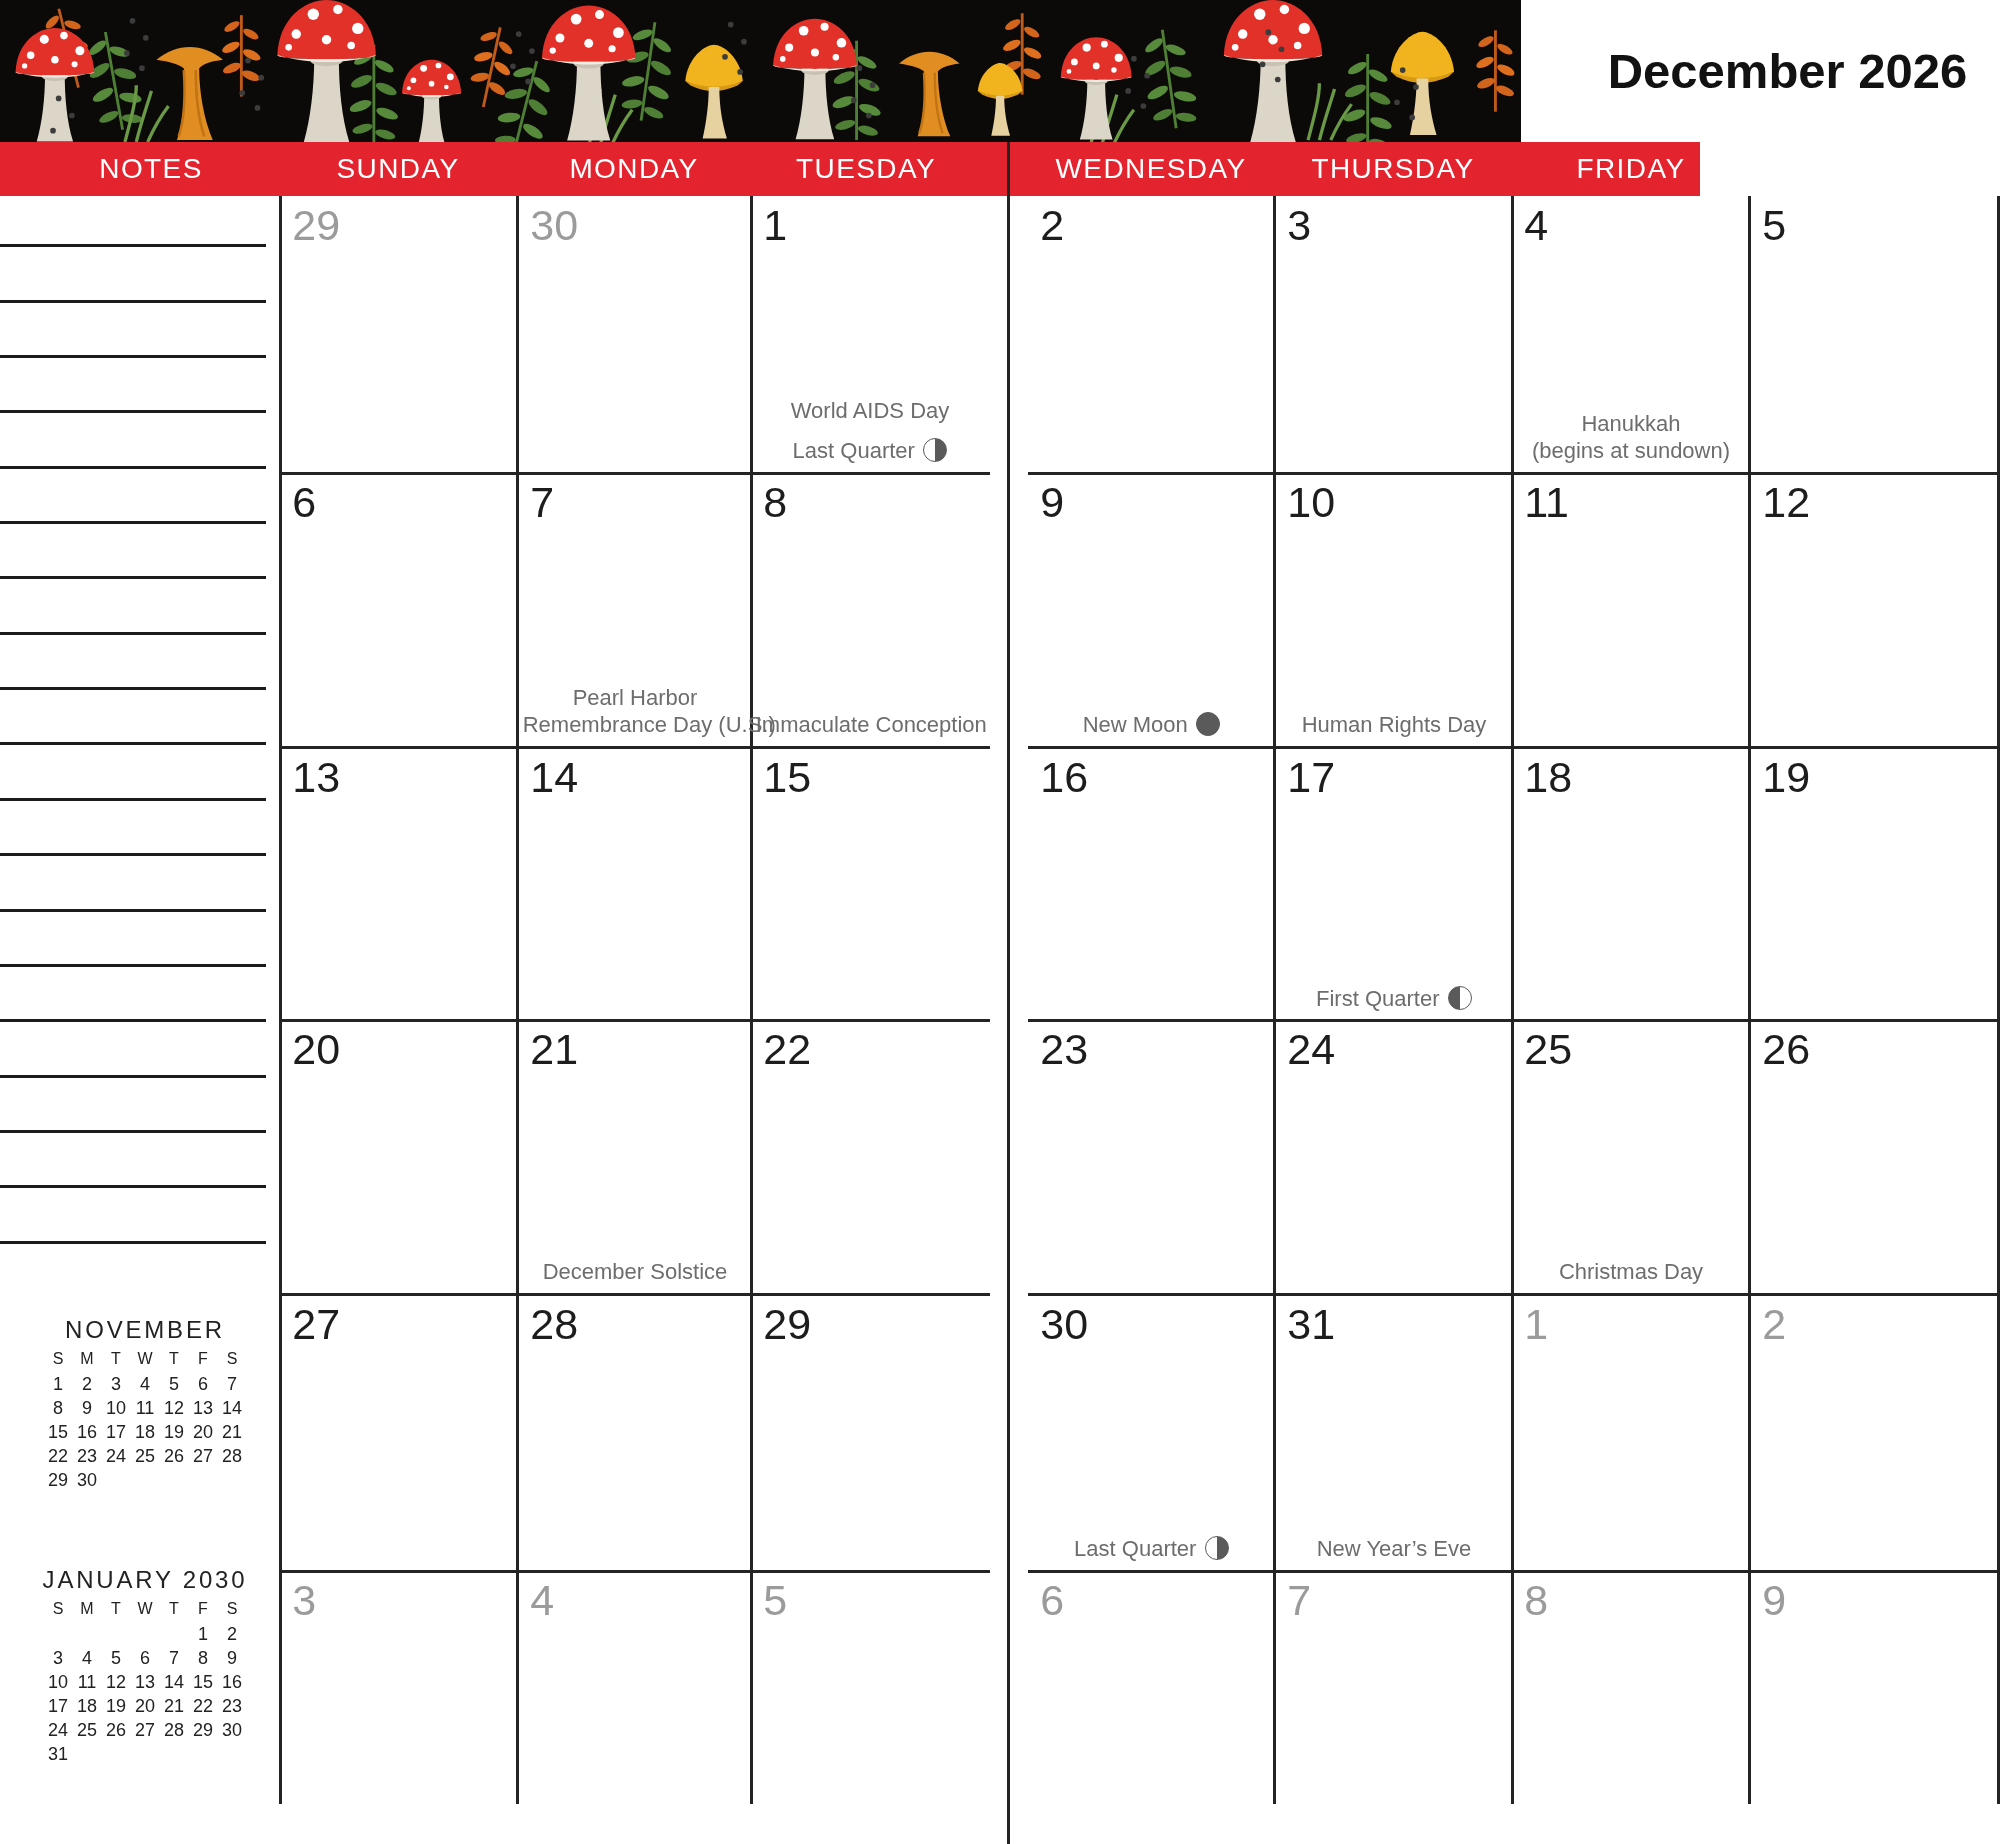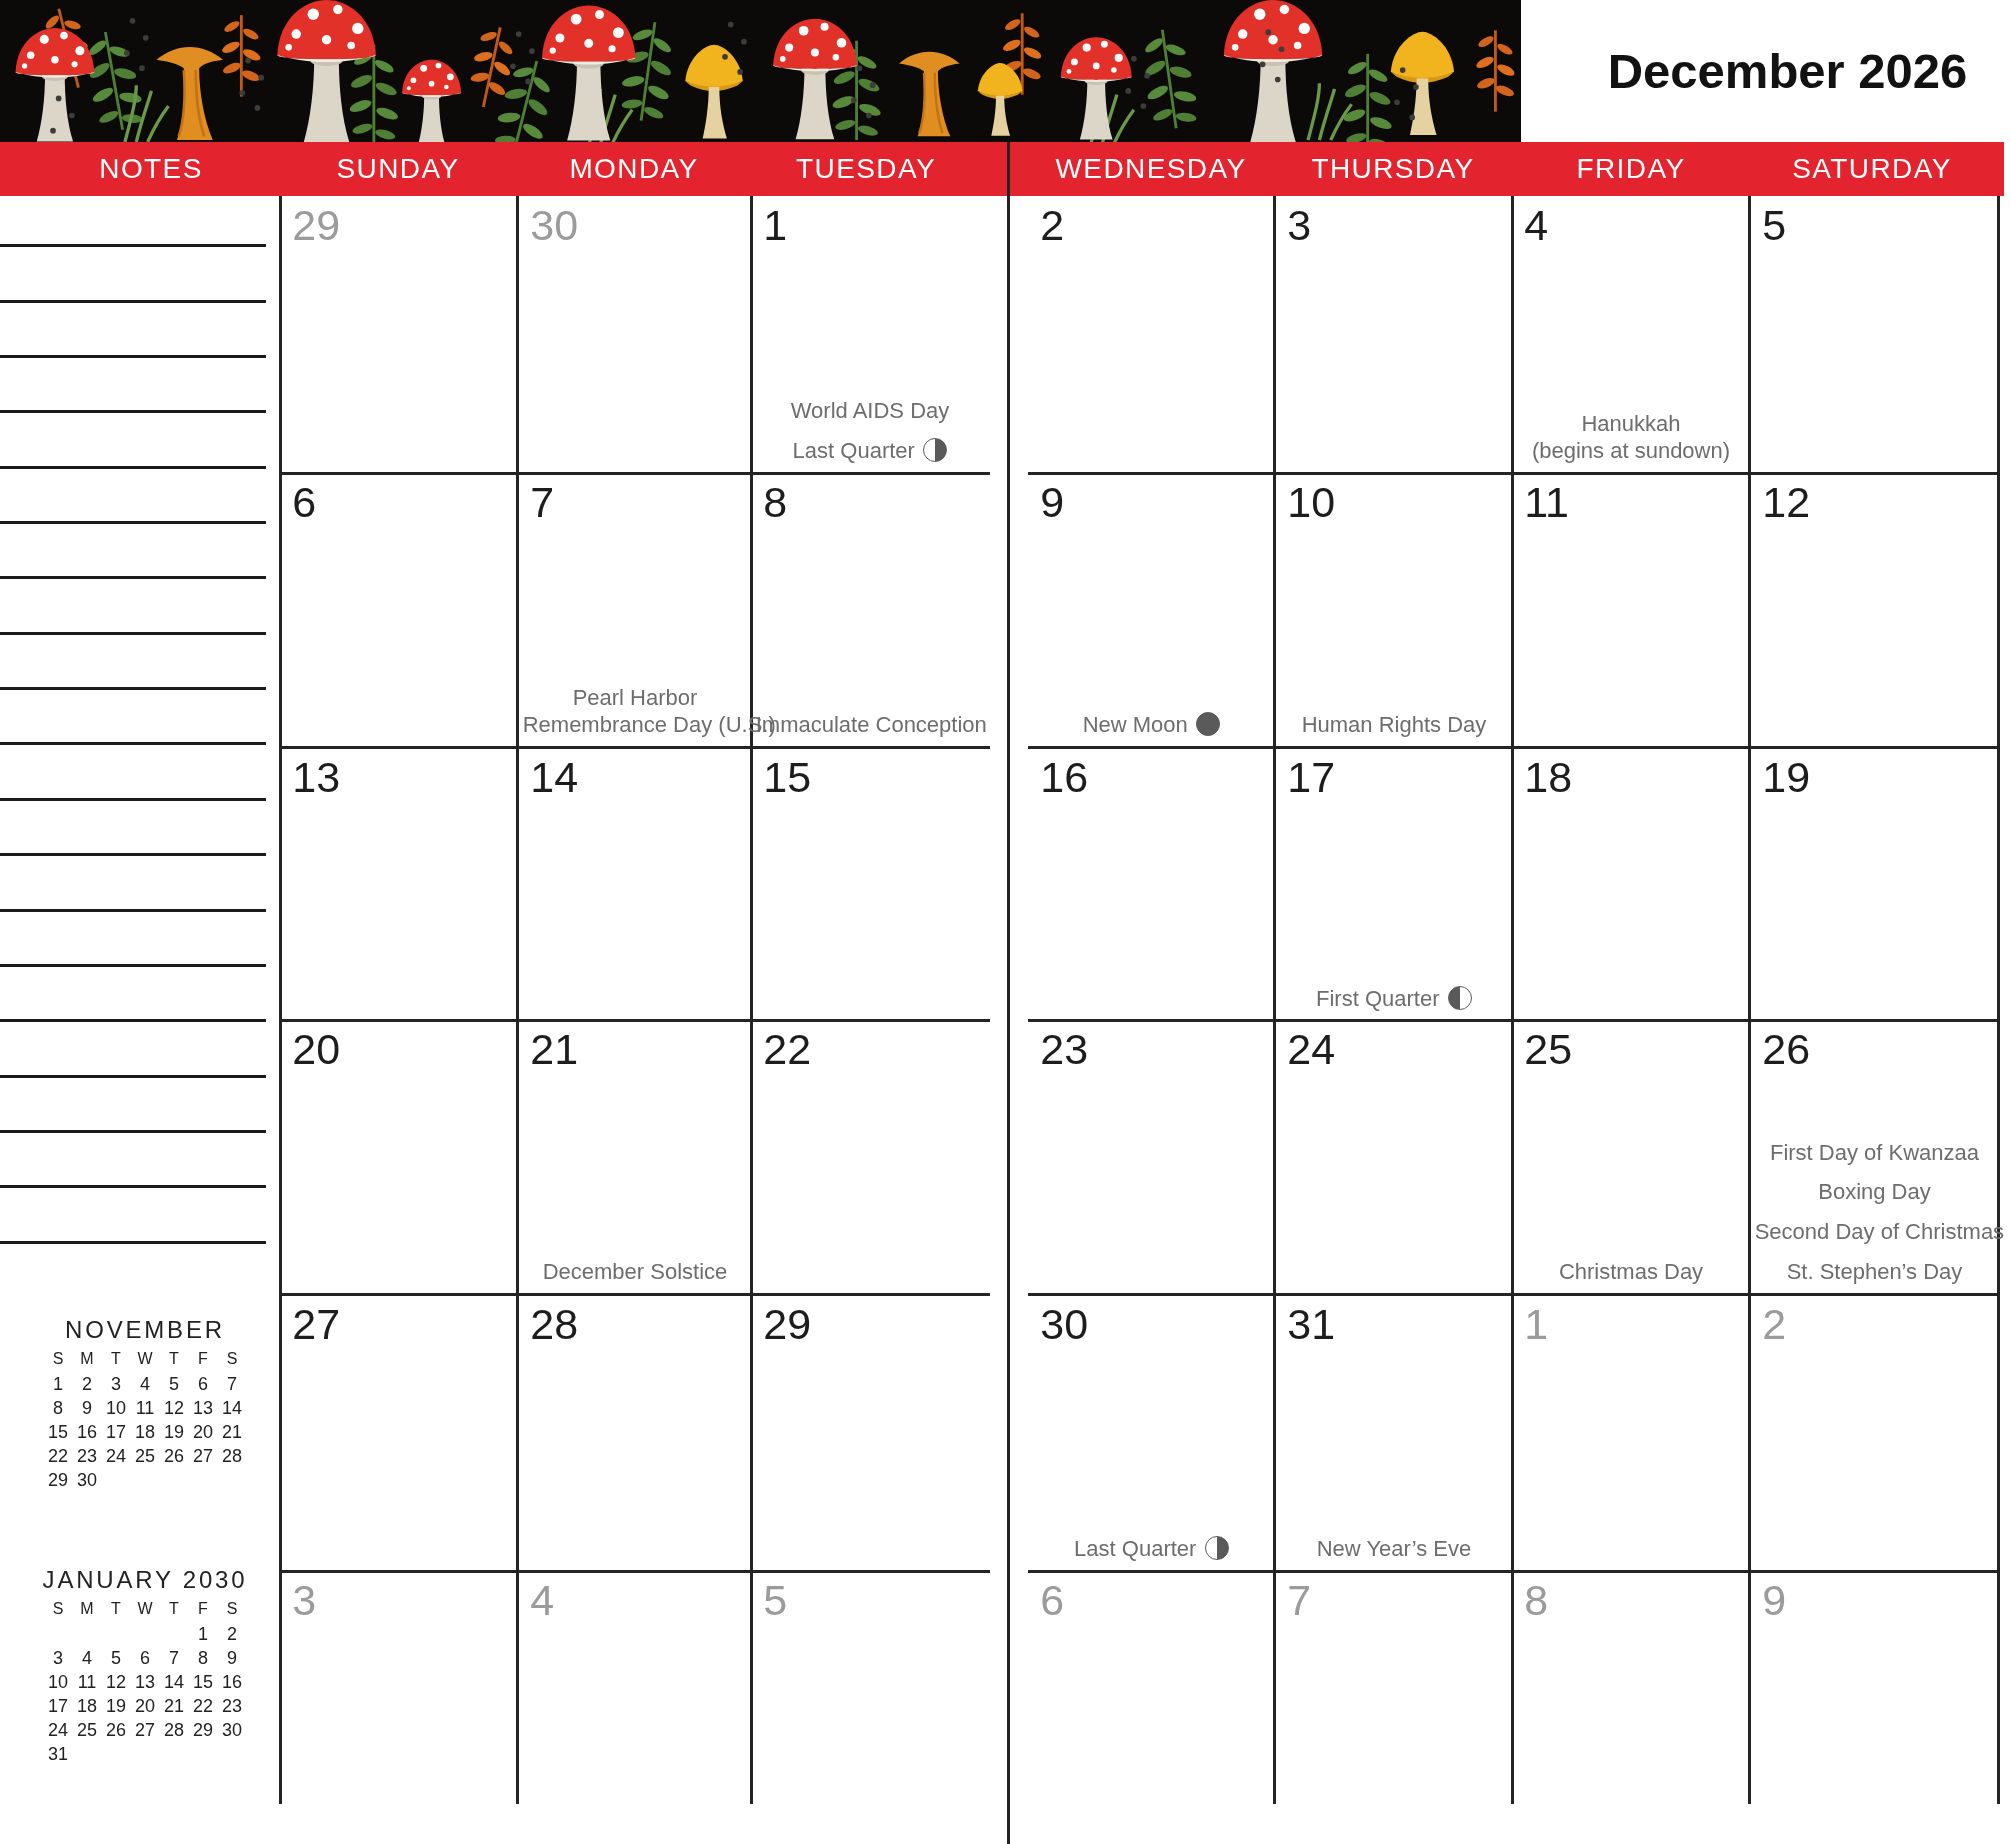--- a/index.html
+++ b/index.html
@@ -8,21 +8,21 @@
     font-family:"Liberation Sans", sans-serif; overflow:hidden;
     -webkit-font-smoothing:antialiased;
   }
   
   .banner { position:absolute; left:0; top:0; width:1521px; height:142px; background:#0c0a09; overflow:hidden; }
   .title-area { position:absolute; left:1521px; top:0; width:491px; height:142px; background:#fff;
     display:flex; align-items:center; justify-content:center;padding-left:21px; }
   .page-title { font-size:49px; font-weight:bold; color:#121212; letter-spacing:0px; white-space:nowrap; }
 
   
-  .header-bar { position:absolute; left:0; top:142px; width:2004px; height:54px; background:#e3242e; }
+  .header-bar { position:absolute; left:0; top:142px; width:1700px; height:54px; background:#e3242e; }
   .header-label { position:absolute; top:50%; transform:translate(-50%,-50%);
     color:#ffffff; font-size:28px; letter-spacing:1.4px; white-space:nowrap; }
   .hl0{left:151px;} .hl1{left:398px;} .hl2{left:634px;} .hl3{left:866px;}
   .hl4{left:1151px;} .hl5{left:1393px;} .hl6{left:1631px;} .hl7{left:1872px;}
 
   
   .note-line { position:absolute; left:0; width:266px; height:2.8px; background:#1b1b1b; }
 
   
   .gl { position:absolute; background:#242424; }
@@ -436,34 +436,20 @@
     <div class="day-cell" style="left: 1512px; top: 1020px; width: 238px; height: 274px;">
       <div class="day-num">25</div>
       <div class="events">
         <div class="event">
           <div class="ev-line"><span>Christmas Day</span></div>
         </div>
       </div>
     </div>
     <div class="day-cell" style="left: 1750px; top: 1020px; width: 249px; height: 274px;">
       <div class="day-num">26</div>
-      <div class="events">
-        <div class="event">
-          <div class="ev-line"><span>First Day of Kwanzaa</span></div>
-        </div>
-        <div class="event">
-          <div class="ev-line"><span>Boxing Day</span></div>
-        </div>
-        <div class="event">
-          <div class="ev-line"><span>Second Day of Christmas</span></div>
-        </div>
-        <div class="event">
-          <div class="ev-line"><span>St. Stephen’s Day</span></div>
-        </div>
-      </div>
     </div>
     <div class="day-cell" style="left: 280px; top: 1295px; width: 238px; height: 276px;">
       <div class="day-num">27</div>
     </div>
     <div class="day-cell" style="left: 518px; top: 1295px; width: 234px; height: 276px;">
       <div class="day-num">28</div>
     </div>
     <div class="day-cell" style="left: 751px; top: 1295px; width: 238px; height: 276px;">
       <div class="day-num">29</div>
     </div>

